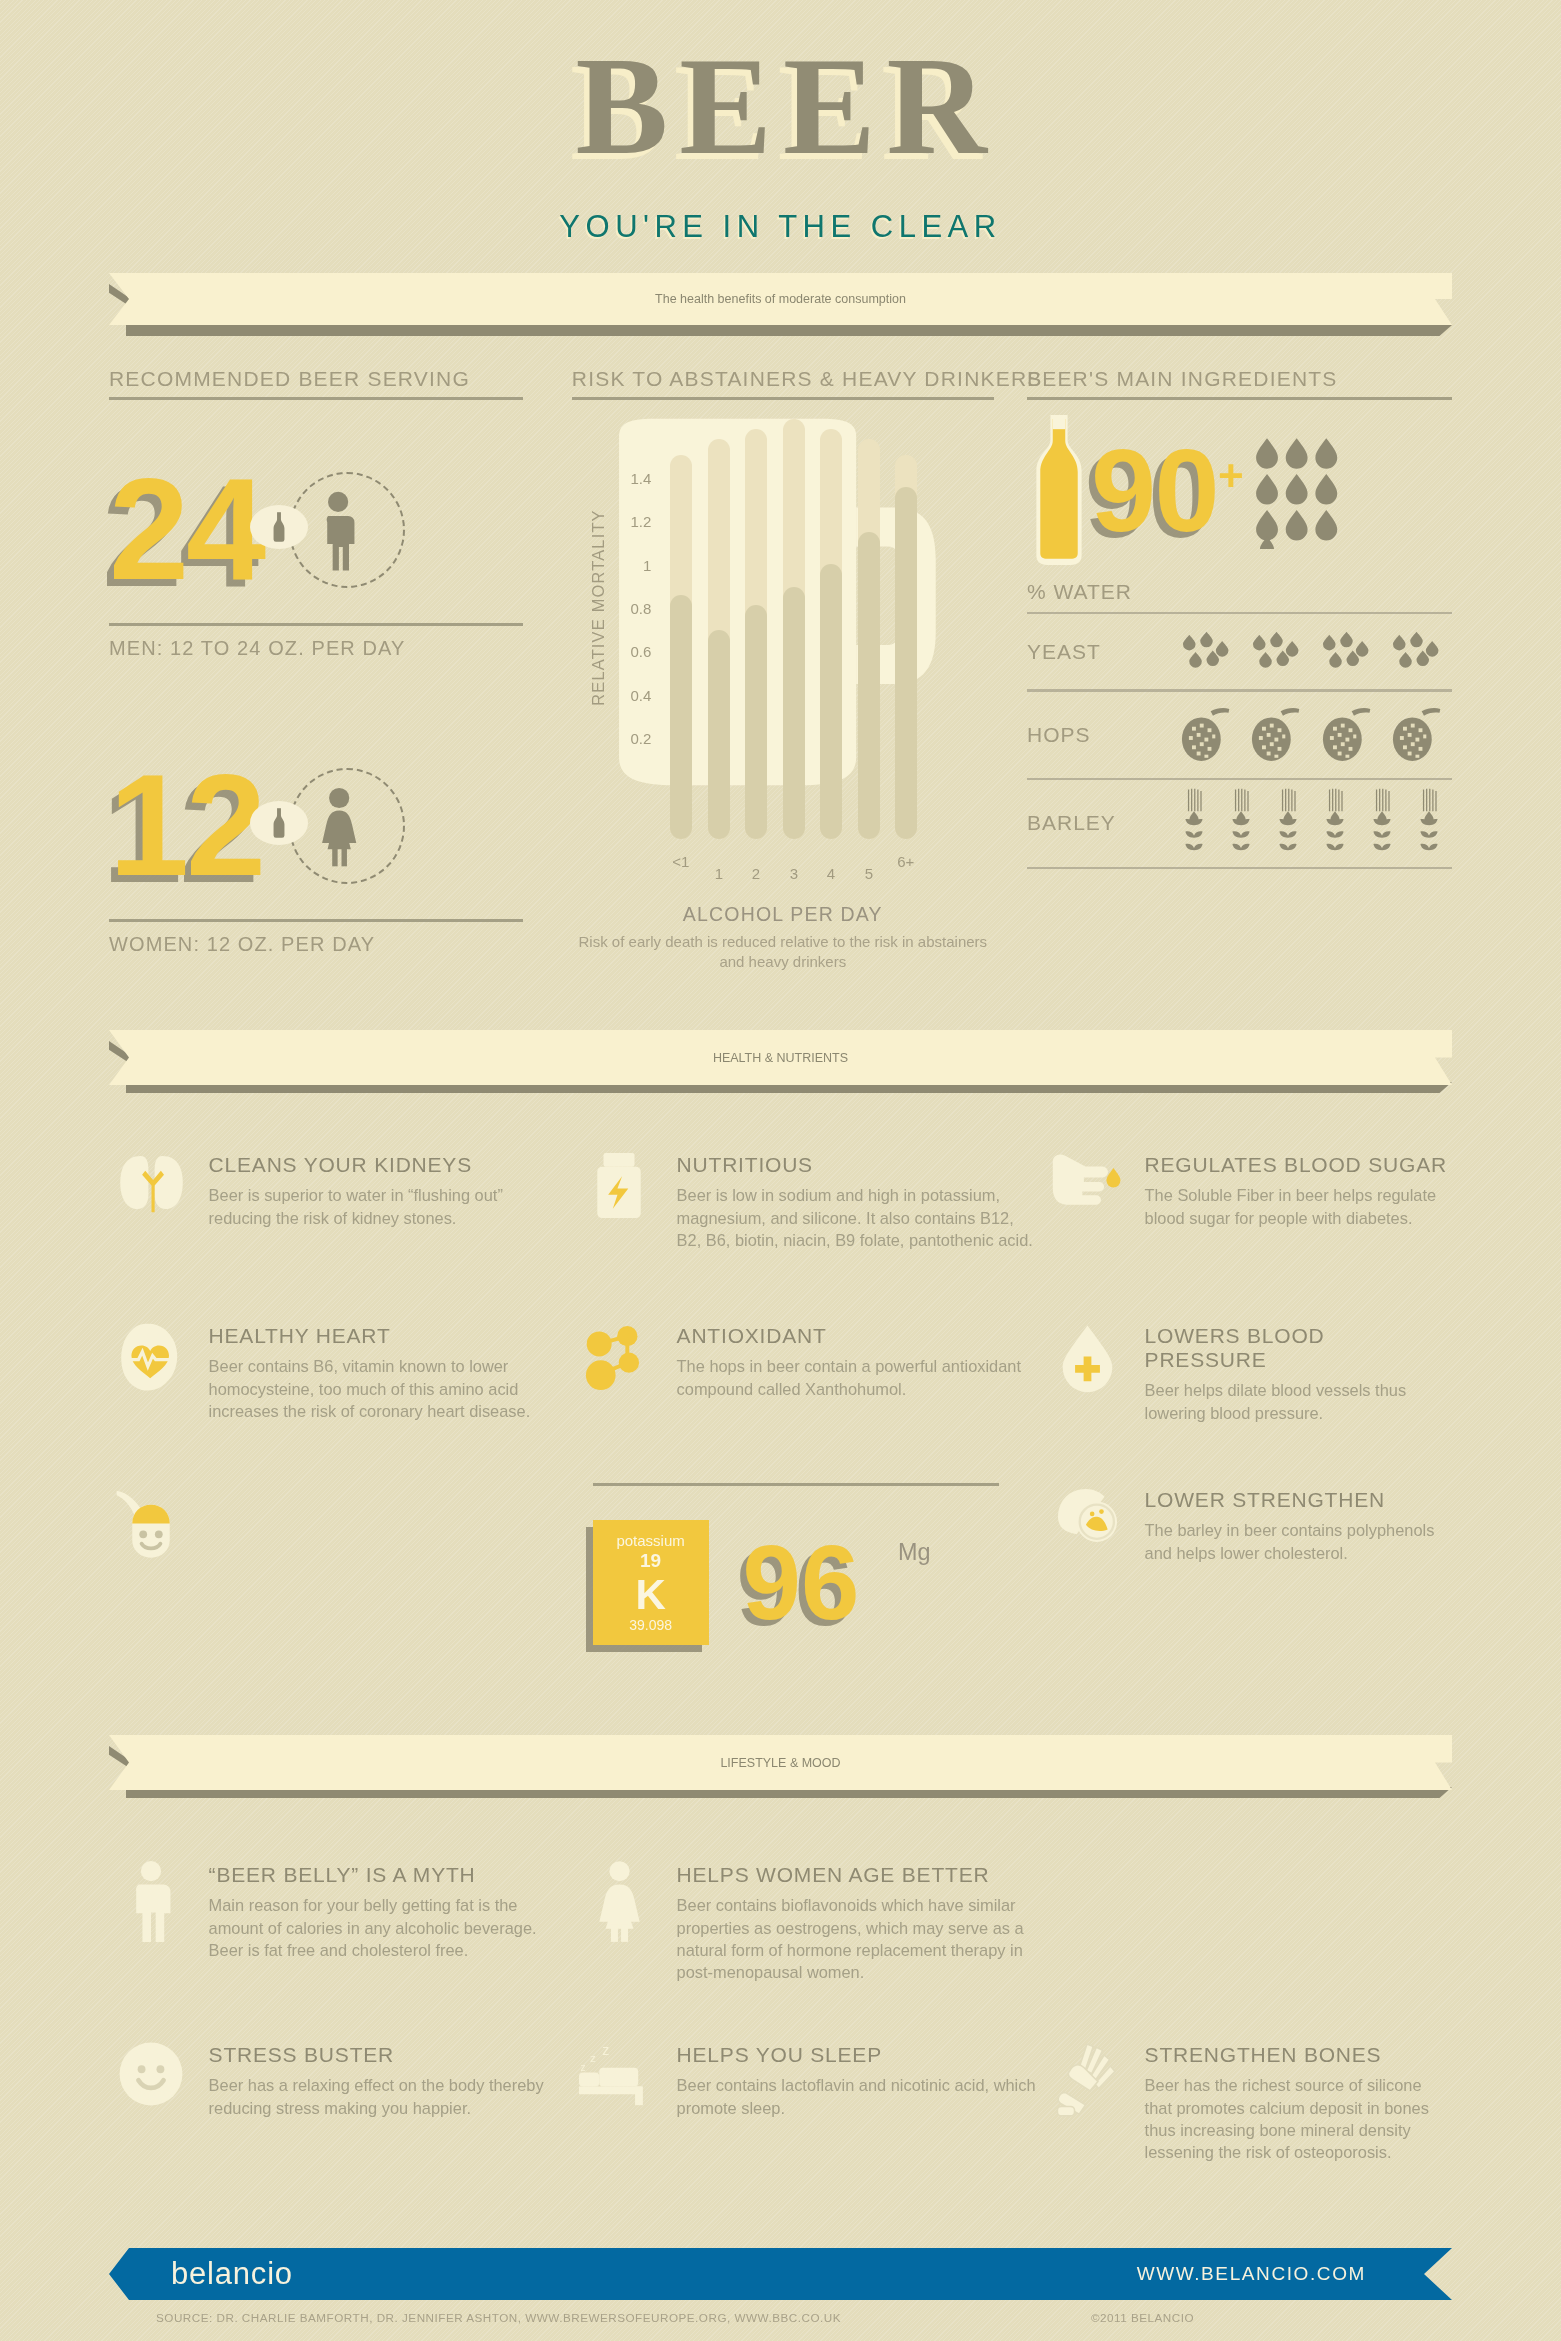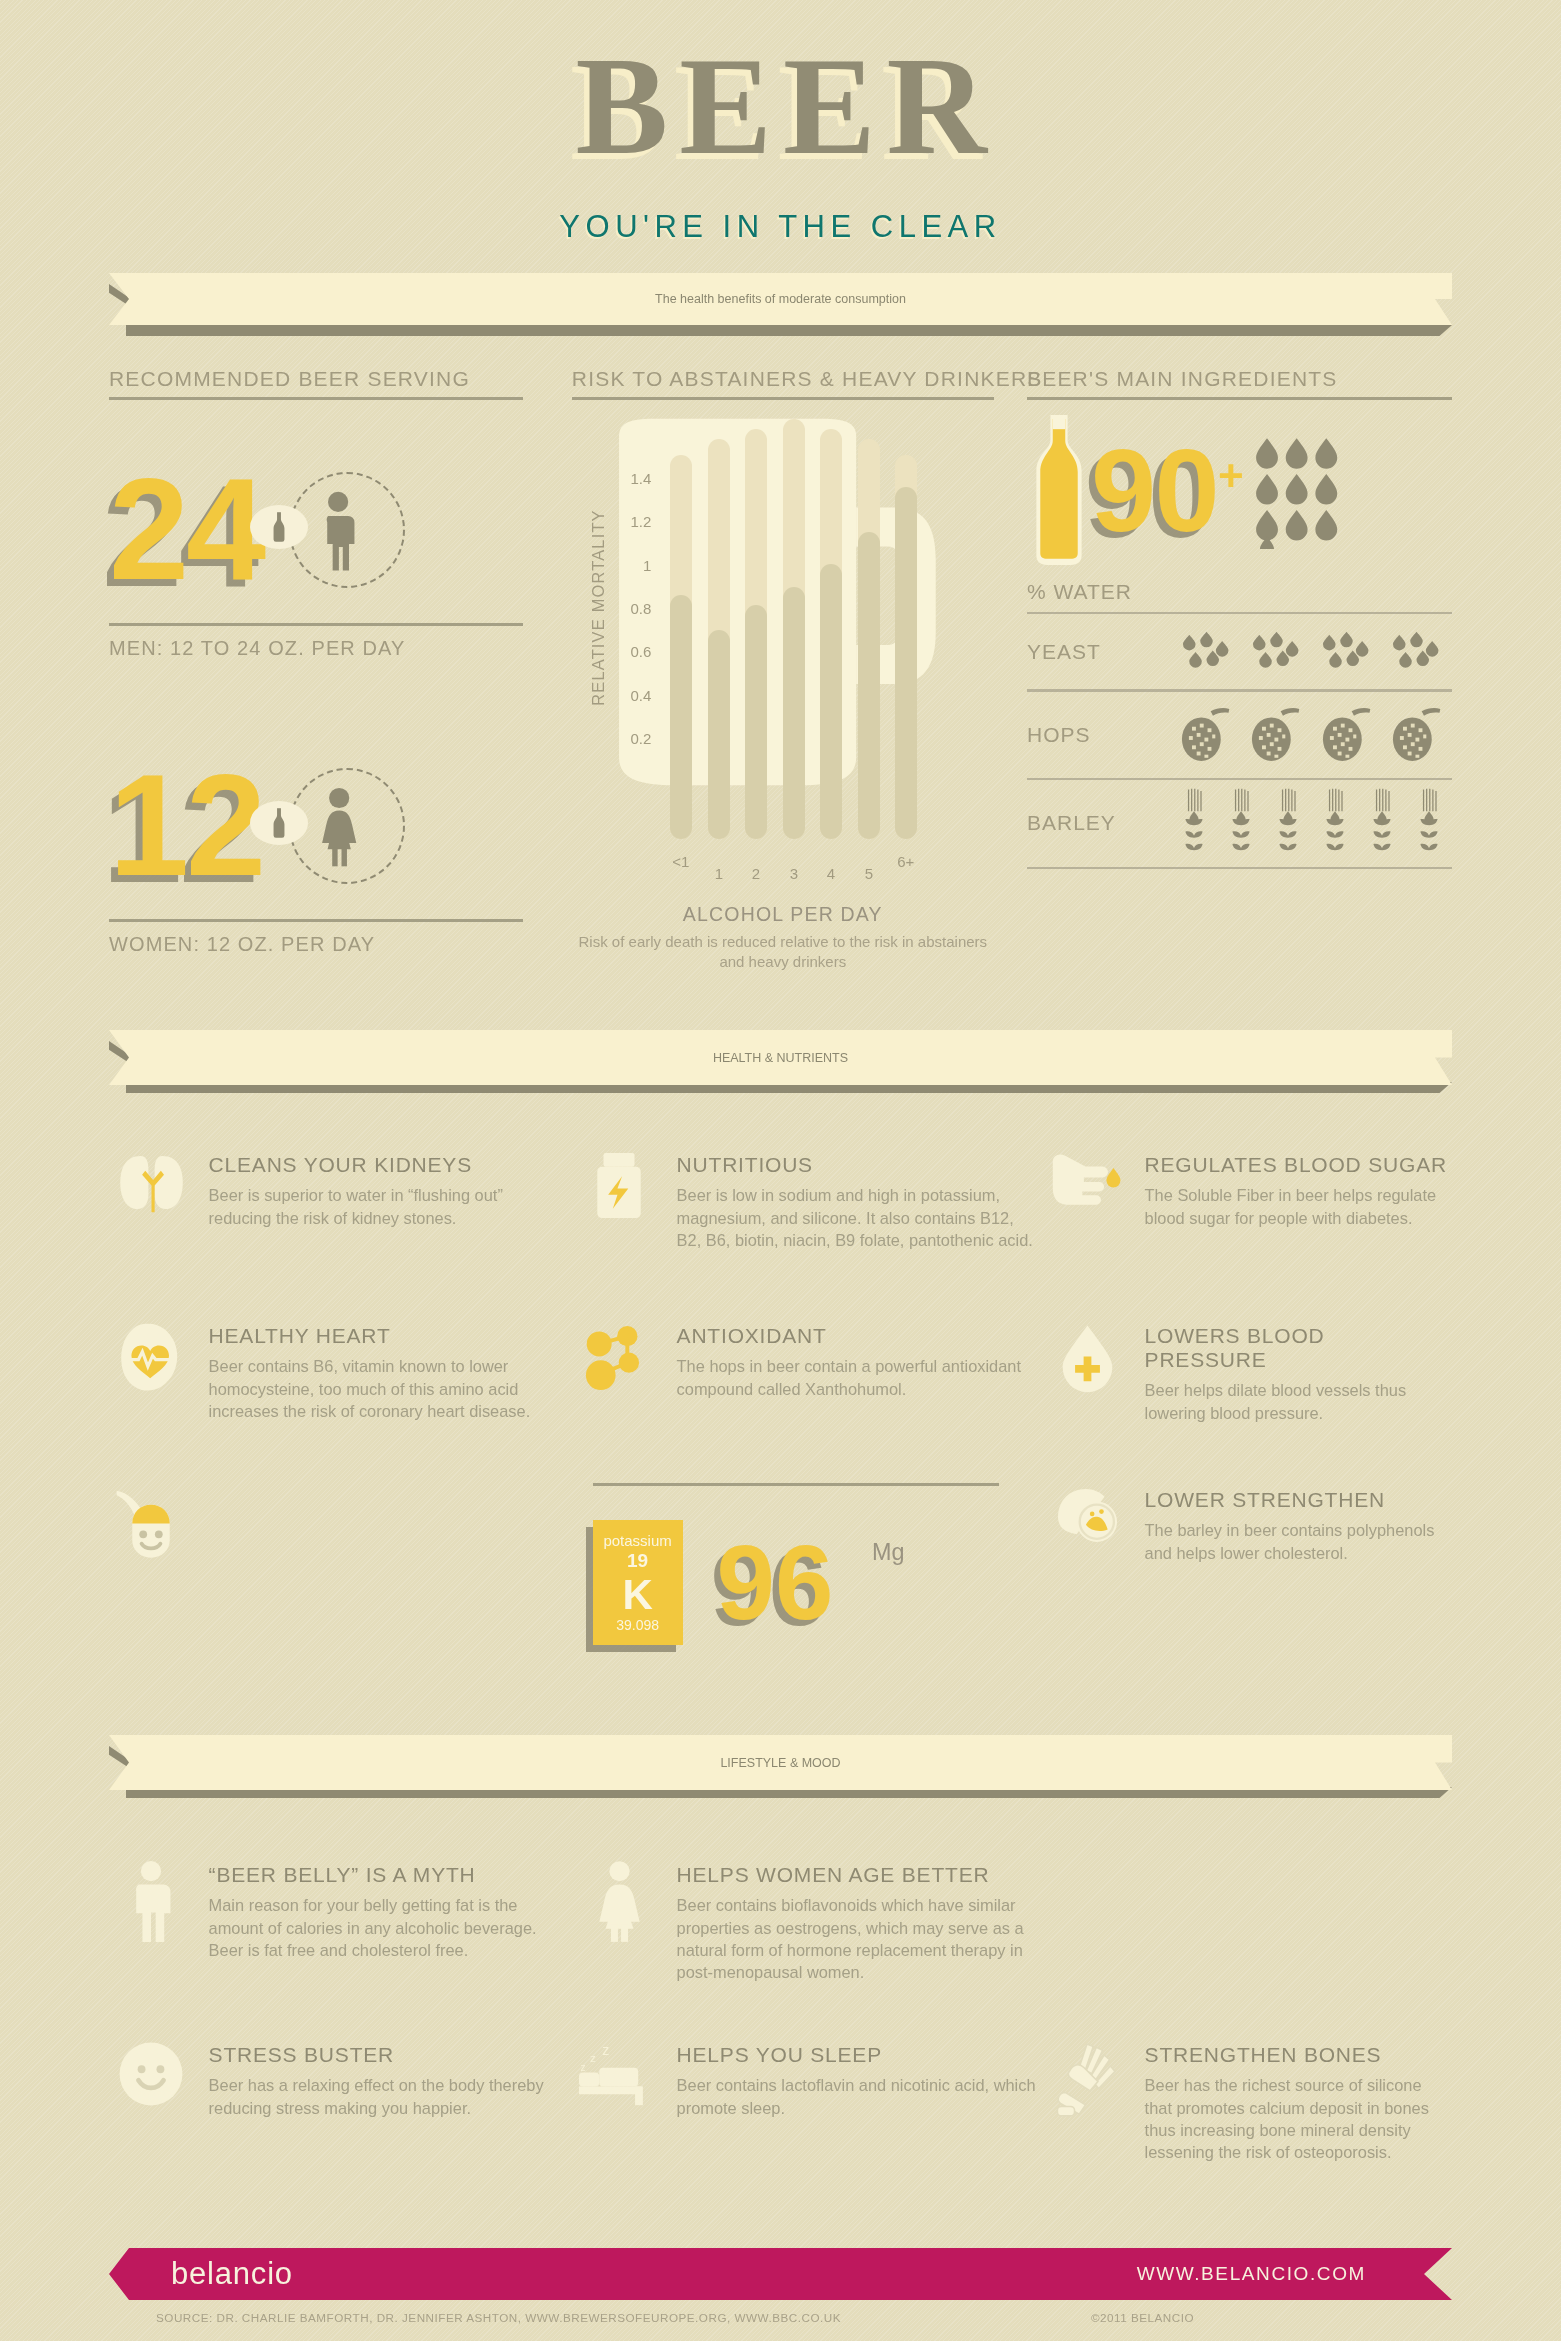--- a/index.html
+++ b/index.html
@@ -125,38 +125,38 @@
   .cell{ display:flex; gap:15.6px; padding-bottom:11px; }
   .cell .ico{ width:84px; min-width:84px; display:flex; align-items:flex-start; justify-content:center; padding-top:3.1px;}
   .cell .txt{ padding-top:4.7px; }
   .cell h3{
     font-size:21px; font-weight:normal; letter-spacing:0.8px; color:#8f8a72; margin-bottom:7.8px;
   }
   .cell p{ font-size:16.4px; line-height:1.35; color:#a5a087; max-width:359px; }
 
   .kbox{ display:flex; align-items:center; gap:34px; }
   .kcard{
-    width:90px; height:125px; background:#f2c83e; color:#fbf6e0;
+    width:116px; height:125px; background:#f2c83e; color:#fbf6e0;
     box-shadow:-7px 7px 0 rgba(143,138,114,.85);
     display:flex; flex-direction:column; align-items:center; justify-content:center; gap:1.6px;
   }
   .kcard .nm{ font-size:15px; }
   .kcard .no{ font-size:19px; font-weight:bold; }
   .kcard .sym{ font-size:42px; font-weight:bold; line-height:1; }
   .kcard .wt{ font-size:14px; }
   .k96{
     font-size:105px; font-weight:bold; color:#f2c83e; line-height:1;
     text-shadow:-6.2px 6.2px 0 rgba(143,138,114,.85);
   }
   .kmg{ font-size:23.4px; color:#9a9380; align-self:flex-start; margin-top:19px; margin-left:4.7px;}
 
   
   .foot-ribbon{
     position:absolute; left:109px; top:2248px; width:1343px; height:52px;
-    background:#be185d;
+    background:#0369a1;
     clip-path:polygon(20px 0, 100% 0, calc(100% - 28px) 50%, 100% 100%, 20px 100%, 0 50%);
     display:flex; align-items:center; justify-content:space-between;
     padding:0 86px 0 62px;
   }
   .brand{ font-size:31px; color:#f7f2dd; letter-spacing:0.8px; }
   .site{ font-size:19px; color:#f7f2dd; letter-spacing:1.6px; }
   .foot-meta{ position:absolute; top:2311px; left:109px; width:1343px; display:flex; justify-content:space-between; }
   .src{ font-size:11.7px; letter-spacing:0.5px; color:#a9a289; margin-left:47px;}
   .cpy{ font-size:11.7px; letter-spacing:0.5px; color:#a9a289; margin-right:258px;}
 </style>

